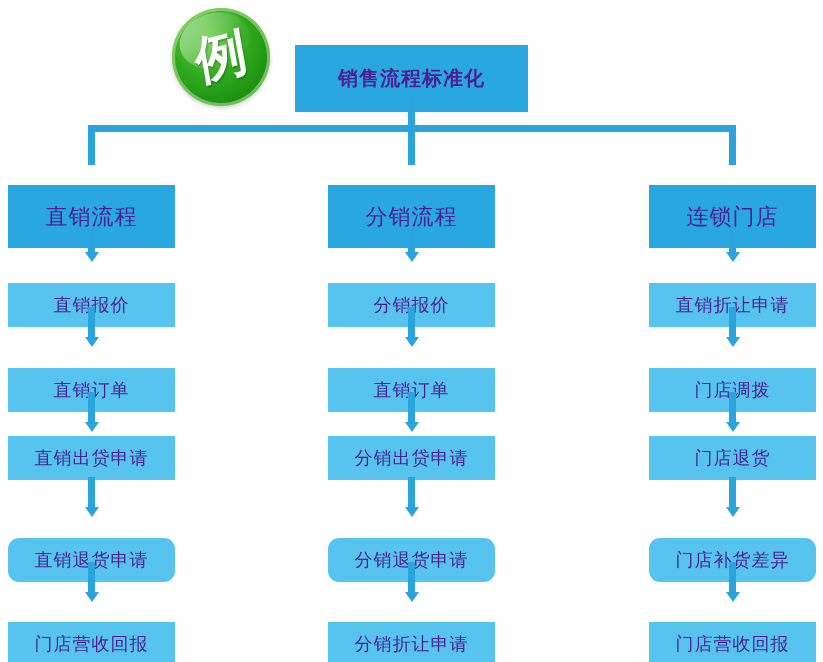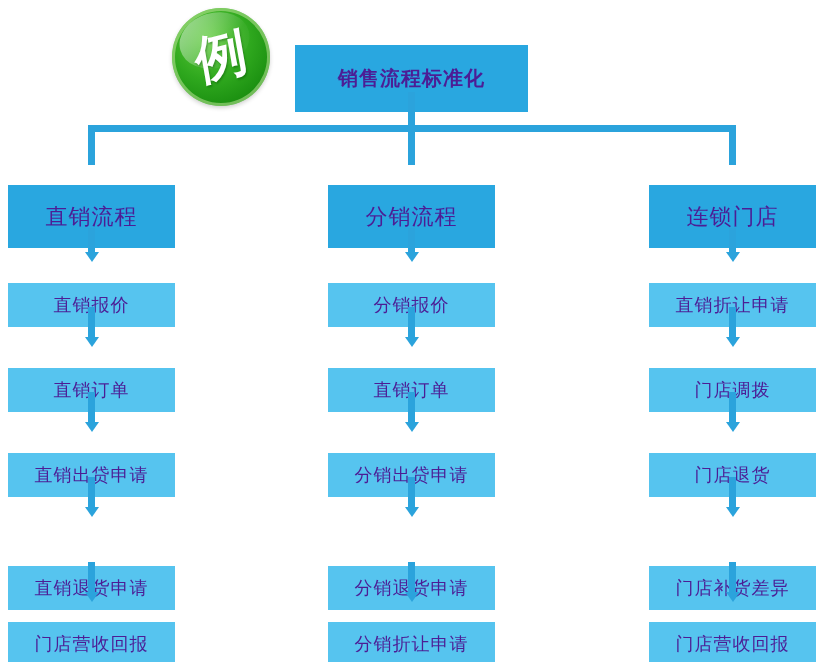--- a/index.html
+++ b/index.html
@@ -8,21 +8,21 @@
 
   
   .box{position:absolute;display:flex;align-items:center;justify-content:center;
        color:#4c1d95;text-align:center;box-sizing:border-box;margin-top:20px;}
   .root{left:295px;top:25px;width:233px;height:67px;background:#29A7E0;
         font-size:20px;font-weight:bold;letter-spacing:1px;}
   .header{width:167px;height:63px;top:165px;background:#29A7E0;font-size:22px;letter-spacing:1px;}
   .item{width:167px;height:44px;background:#56C4EF;font-size:18px;letter-spacing:1px;}
 
   .col1{left:8px;}  .col2{left:328px;}  .col3{left:649px;}
-  .row1{top:263px;} .row2{top:348px;} .row3{top:433px;} .row4{top:546px;} .row5{top:602px;}
+  .row1{top:263px;} .row2{top:348px;} .row3{top:416px;} .row4{top:518px;border-radius:11px;} .row5{top:602px;}
 
   
   .line{position:absolute;background:#2BA3DC;}
 
   
   .arrow{position:absolute;width:7px;background:#2BA3DC;}
   .arrow::after{content:"";position:absolute;left:50%;top:100%;transform:translateX(-50%);
         width:0;height:0;border-left:7px solid transparent;border-right:7px solid transparent;
         border-top:10px solid #2BA3DC;}
   .a-head{top:228px;height:24px;}

